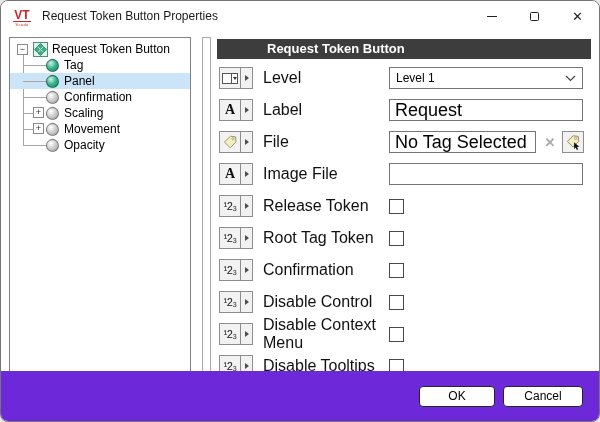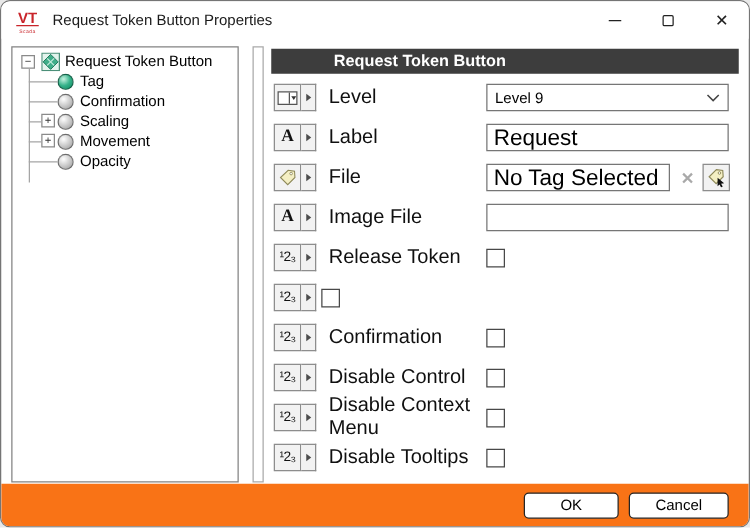--- a/index.html
+++ b/index.html
@@ -67,21 +67,21 @@
   .combo { width:194px; height:22px; border:1px solid #767676; background:#fff; display:flex;
            align-items:center; padding:0 6px; font-size:12px; position:relative; }
   .combo .chev { margin-left:auto; }
   .clear-x { width:18px; height:20px; margin-left:5px; border:none; background:transparent;
              color:#a9a9a9; font-size:13px; font-weight:bold; display:flex; align-items:center; justify-content:center; }
   .tag-btn { width:22px; height:22px; margin-left:3px; background:#f2f2f2; border:1px solid #8d8d8d;
              display:flex; align-items:center; justify-content:center; }
   .checkbox { width:15px; height:15px; border:1px solid #484848; background:#fff; }
 
   
-  .footer { position:absolute; left:0; right:0; bottom:0; height:34px; background:#f97316;
+  .footer { position:absolute; left:0; right:0; bottom:0; height:50px; background:#6d28d9;
             display:flex; align-items:center; justify-content:flex-end; padding-right:16px; gap:8px; }
   .btn { height:21px; background:#fff; border:1px solid #262626; border-radius:4px;
          font-size:12px; font-family:"Liberation Sans", sans-serif; color:#000; }
   .btn.ok { width:76px; } .btn.cancel { width:80px; }
 </style>
 </head>
 <body>
 
 <div class="dialog">
 
@@ -118,20 +118,25 @@
       </span>
       <span>Request Token Button</span>
     </div>
 
     <div class="trow">
       <span class="stub"></span>
       <span class="sphere green"></span>
       <span>Tag</span>
     </div>
 
+    <div class="trow selected">
+      <span class="stub"></span>
+      <span class="sphere green"></span>
+      <span>Panel</span>
+    </div>
 
     <div class="trow">
       <span class="stub"></span>
       <span class="sphere gray"></span>
       <span>Confirmation</span>
     </div>
 
     <div class="trow expandable">
       <span class="stub"></span>
       <span class="expbox plusbox">+</span>
@@ -168,21 +173,21 @@
                 </span>
               </span>
           </span>
           <span class="icon-exp">
               <span class="exp-tri"></span>
             </span>
         </div>
         <span class="prow-label">Level</span>
         <span class="ctrl">
           <span class="combo">
-            <span>Level 9</span>
+            <span>Level 1</span>
             <svg class="chev" width="11" height="7" viewBox="0 0 11 7">
                 <polyline points="1,1 5.5,5.5 10,1" fill="none" stroke="#444" stroke-width="1.2"></polyline>
               </svg>
           </span>
         </span>
       </div>
 
       <div class="prow">
         <div class="icon-grp">
           <span class="icon-main">
@@ -258,20 +263,21 @@
 
       <div class="prow">
         <div class="icon-grp">
           <span class="icon-main">
               <span class="num-glyph">¹2₃</span>
             </span>
           <span class="icon-exp">
               <span class="exp-tri"></span>
             </span>
         </div>
+        <span class="prow-label">Root Tag Token</span>
         <span class="ctrl">
             <span class="checkbox"></span>
           </span>
       </div>
 
       <div class="prow">
         <div class="icon-grp">
           <span class="icon-main">
               <span class="num-glyph">¹2₃</span>
             </span>

